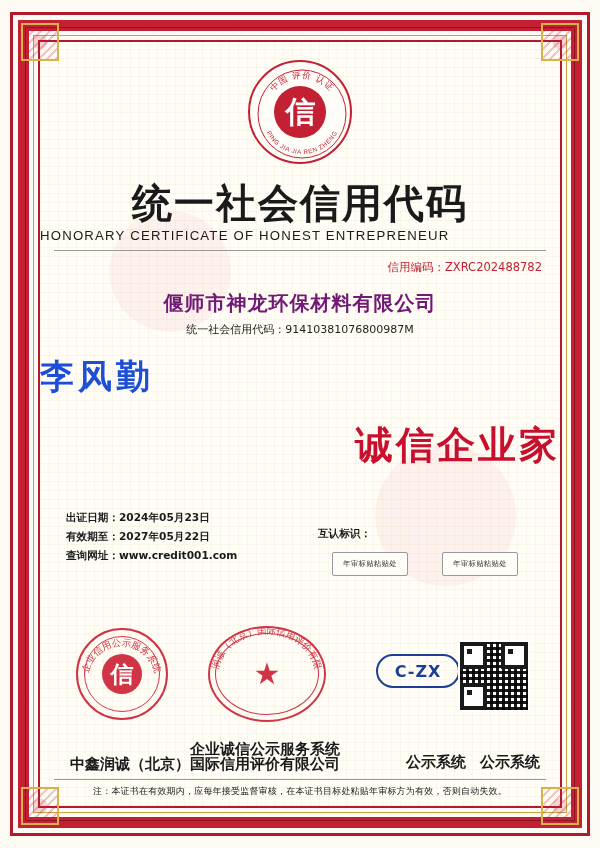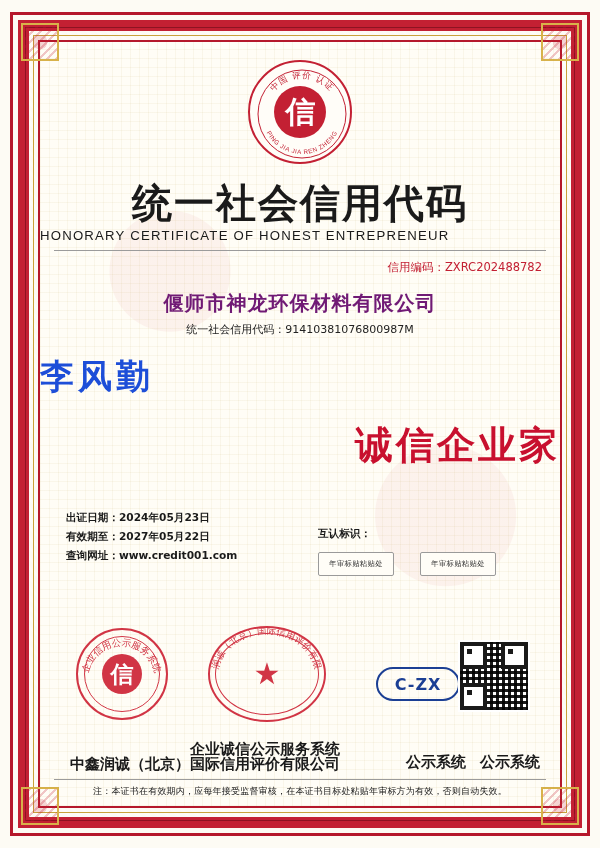--- a/index.html
+++ b/index.html
@@ -231,23 +231,23 @@
     top: 485px;
     left: 278px;
     font-size: 10.6px;
     color: #1a1a1a;
     font-family: "DejaVu Sans", sans-serif;
   }
   .annual-label { font-weight: bold; }
   .sticker-row {
     position: absolute;
     top: 510px;
-    left: 278px;
+    left: 292px;
     display: flex;
-    gap: 26px;
+    gap: 34px;
     justify-content: center;
   }
   .sticker {
     width: 74px;
     height: 22px;
     border: 1px solid #9a9a9a;
     border-radius: 2px;
     display: flex;
     align-items: center;
     justify-content: center;
@@ -328,21 +328,20 @@
     border-radius: 17px;
     box-sizing: border-box;
     display: flex;
     align-items: center;
     justify-content: center;
     color: #1b3f94;
     font-weight: bold;
     font-size: 16px;
     letter-spacing: 1px;
     font-family: "DejaVu Sans", sans-serif;
-    margin-top: 13px;
   }
   
   .qr {
     right: 30px; top: 12px;
     width: 72px; height: 72px;
     background: #ffffff;
     padding: 2px;
     box-sizing: border-box;
   }
   .qr .cells {

